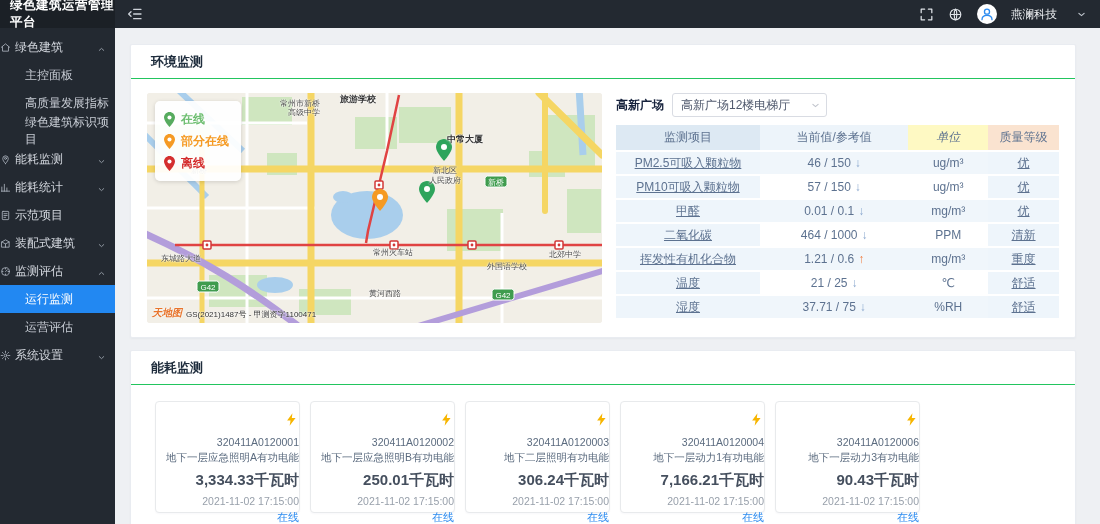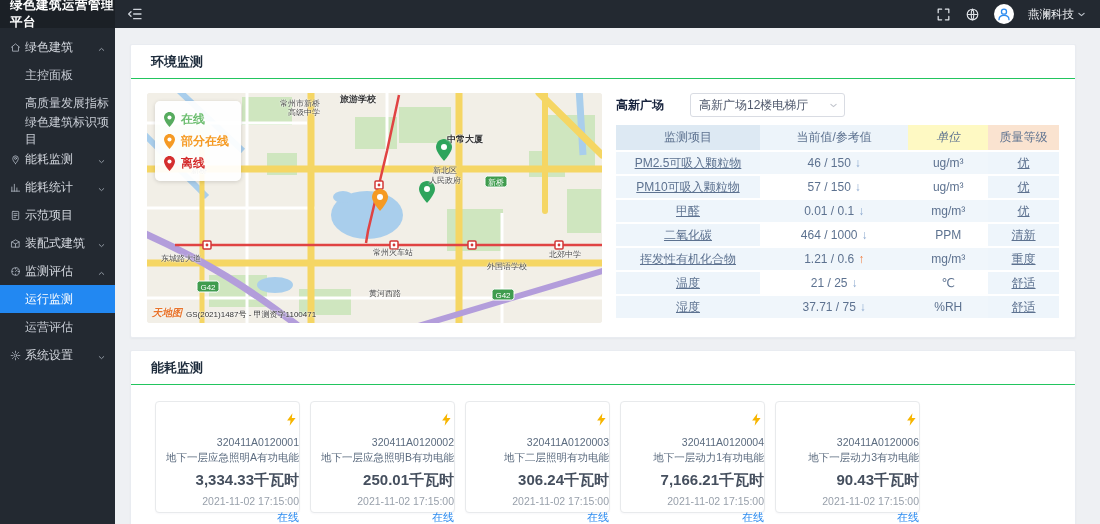--- a/index.html
+++ b/index.html
@@ -10,27 +10,27 @@
   .topbar { position:absolute; left:0; top:0; width:1100px; height:28px;
     background:#232931; display:flex; align-items:center; color:#fff; z-index:30; }
   .logo { width:115px; height:28px; background:#1b2026; display:flex; align-items:center;
     padding-left:10px; font-size:12.5px; font-weight:bold; letter-spacing:.5px; flex:0 0 115px; }
   .fold { margin-left:12px; width:16px; height:16px; color:#cdd2d9; cursor:pointer; }
   .topbar-right { margin-left:auto; display:flex; align-items:center; gap:14px; padding-right:14px; }
   .tico { width:15px; height:15px; color:#dfe3e8; cursor:pointer; }
   .avatar { width:20px; height:20px; border-radius:50%; background:#fff; display:flex;
     align-items:center; justify-content:center; overflow:hidden; }
   .avatar svg { width:16px; height:16px; }
-  .uname { font-size:11.5px; color:#f0f2f5; display:flex; align-items:center; gap:3px; cursor:pointer; }
+  .uname { font-size:11.5px; color:#f0f2f5; display:flex; align-items:center; gap:20px; cursor:pointer; }
   .uname svg { width:9px; height:9px; color:#c3c9d1; }
 
   
   .sidebar { position:absolute; left:0; top:28px; width:115px; height:496px;
     background:#232931; padding-top:5px; z-index:20; }
-  .nav-item { height:28px; display:flex; align-items:center; padding-left:10px;
+  .nav-item { height:28px; display:flex; align-items:center; padding-left:0;
     color:#d3d7de; font-size:12px; cursor:pointer; }
   .nav-item .nico { width:11px; height:11px; margin-right:4px; color:#aeb5c0; flex:0 0 11px; }
   .nav-item .chev { margin-left:auto; margin-right:9px; width:9px; height:9px; color:#9aa1ac; }
   .nav-sub { height:28px; display:flex; align-items:center; padding-left:25px;
     color:#c7ccd4; font-size:12px; cursor:pointer; }
   .nav-sub.active { background:#2288f2; color:#fff; }
 
   
   .main { position:absolute; left:115px; top:28px; width:985px; height:496px; overflow:hidden; }
   .panel { background:#fff; border:1px solid #e9ecf1; border-radius:2px;
@@ -53,21 +53,21 @@
   .legend-row { display:flex; align-items:center; gap:6px; height:22px; font-size:12px; font-weight:bold; }
   .legend-row svg { width:11px; height:15px; }
   .attribution { position:absolute; left:5px; bottom:3px; display:flex; align-items:flex-end;
     gap:4px; z-index:5; }
   .map-logo { font-size:10px; font-weight:bold; font-style:italic; color:#e8742c;
     text-shadow:0 0 2px #fff; }
   .attr-text { font-size:8px; color:#333; text-shadow:0 0 2px #fff,0 0 2px #fff; }
 
   
   .env-right { flex:1; margin-left:14px; }
-  .site-row { display:flex; align-items:center; gap:26px; height:24px; }
+  .site-row { display:flex; align-items:center; gap:8px; height:24px; }
   .site-label { font-size:12px; font-weight:bold; color:#17233d; }
   .select { position:relative; width:155px; height:24px; border:1px solid #d9dce3;
     border-radius:3px; background:#fff; font-size:12px; color:#515a6e;
     display:flex; align-items:center; padding:0 20px 0 8px; cursor:pointer; }
   .select svg { position:absolute; right:6px; top:7px; width:9px; height:9px; color:#c0c4cc; }
   table.env { width:100%; border-collapse:collapse; table-layout:fixed; margin-top:8px; }
   table.env th, table.env td { font-size:12px; text-align:center; vertical-align:middle;
     color:#5d7290; font-weight:normal; border-bottom:2px solid #fff; overflow:hidden; white-space:nowrap; }
   table.env th { height:26px; }
   table.env td { height:24px; }

